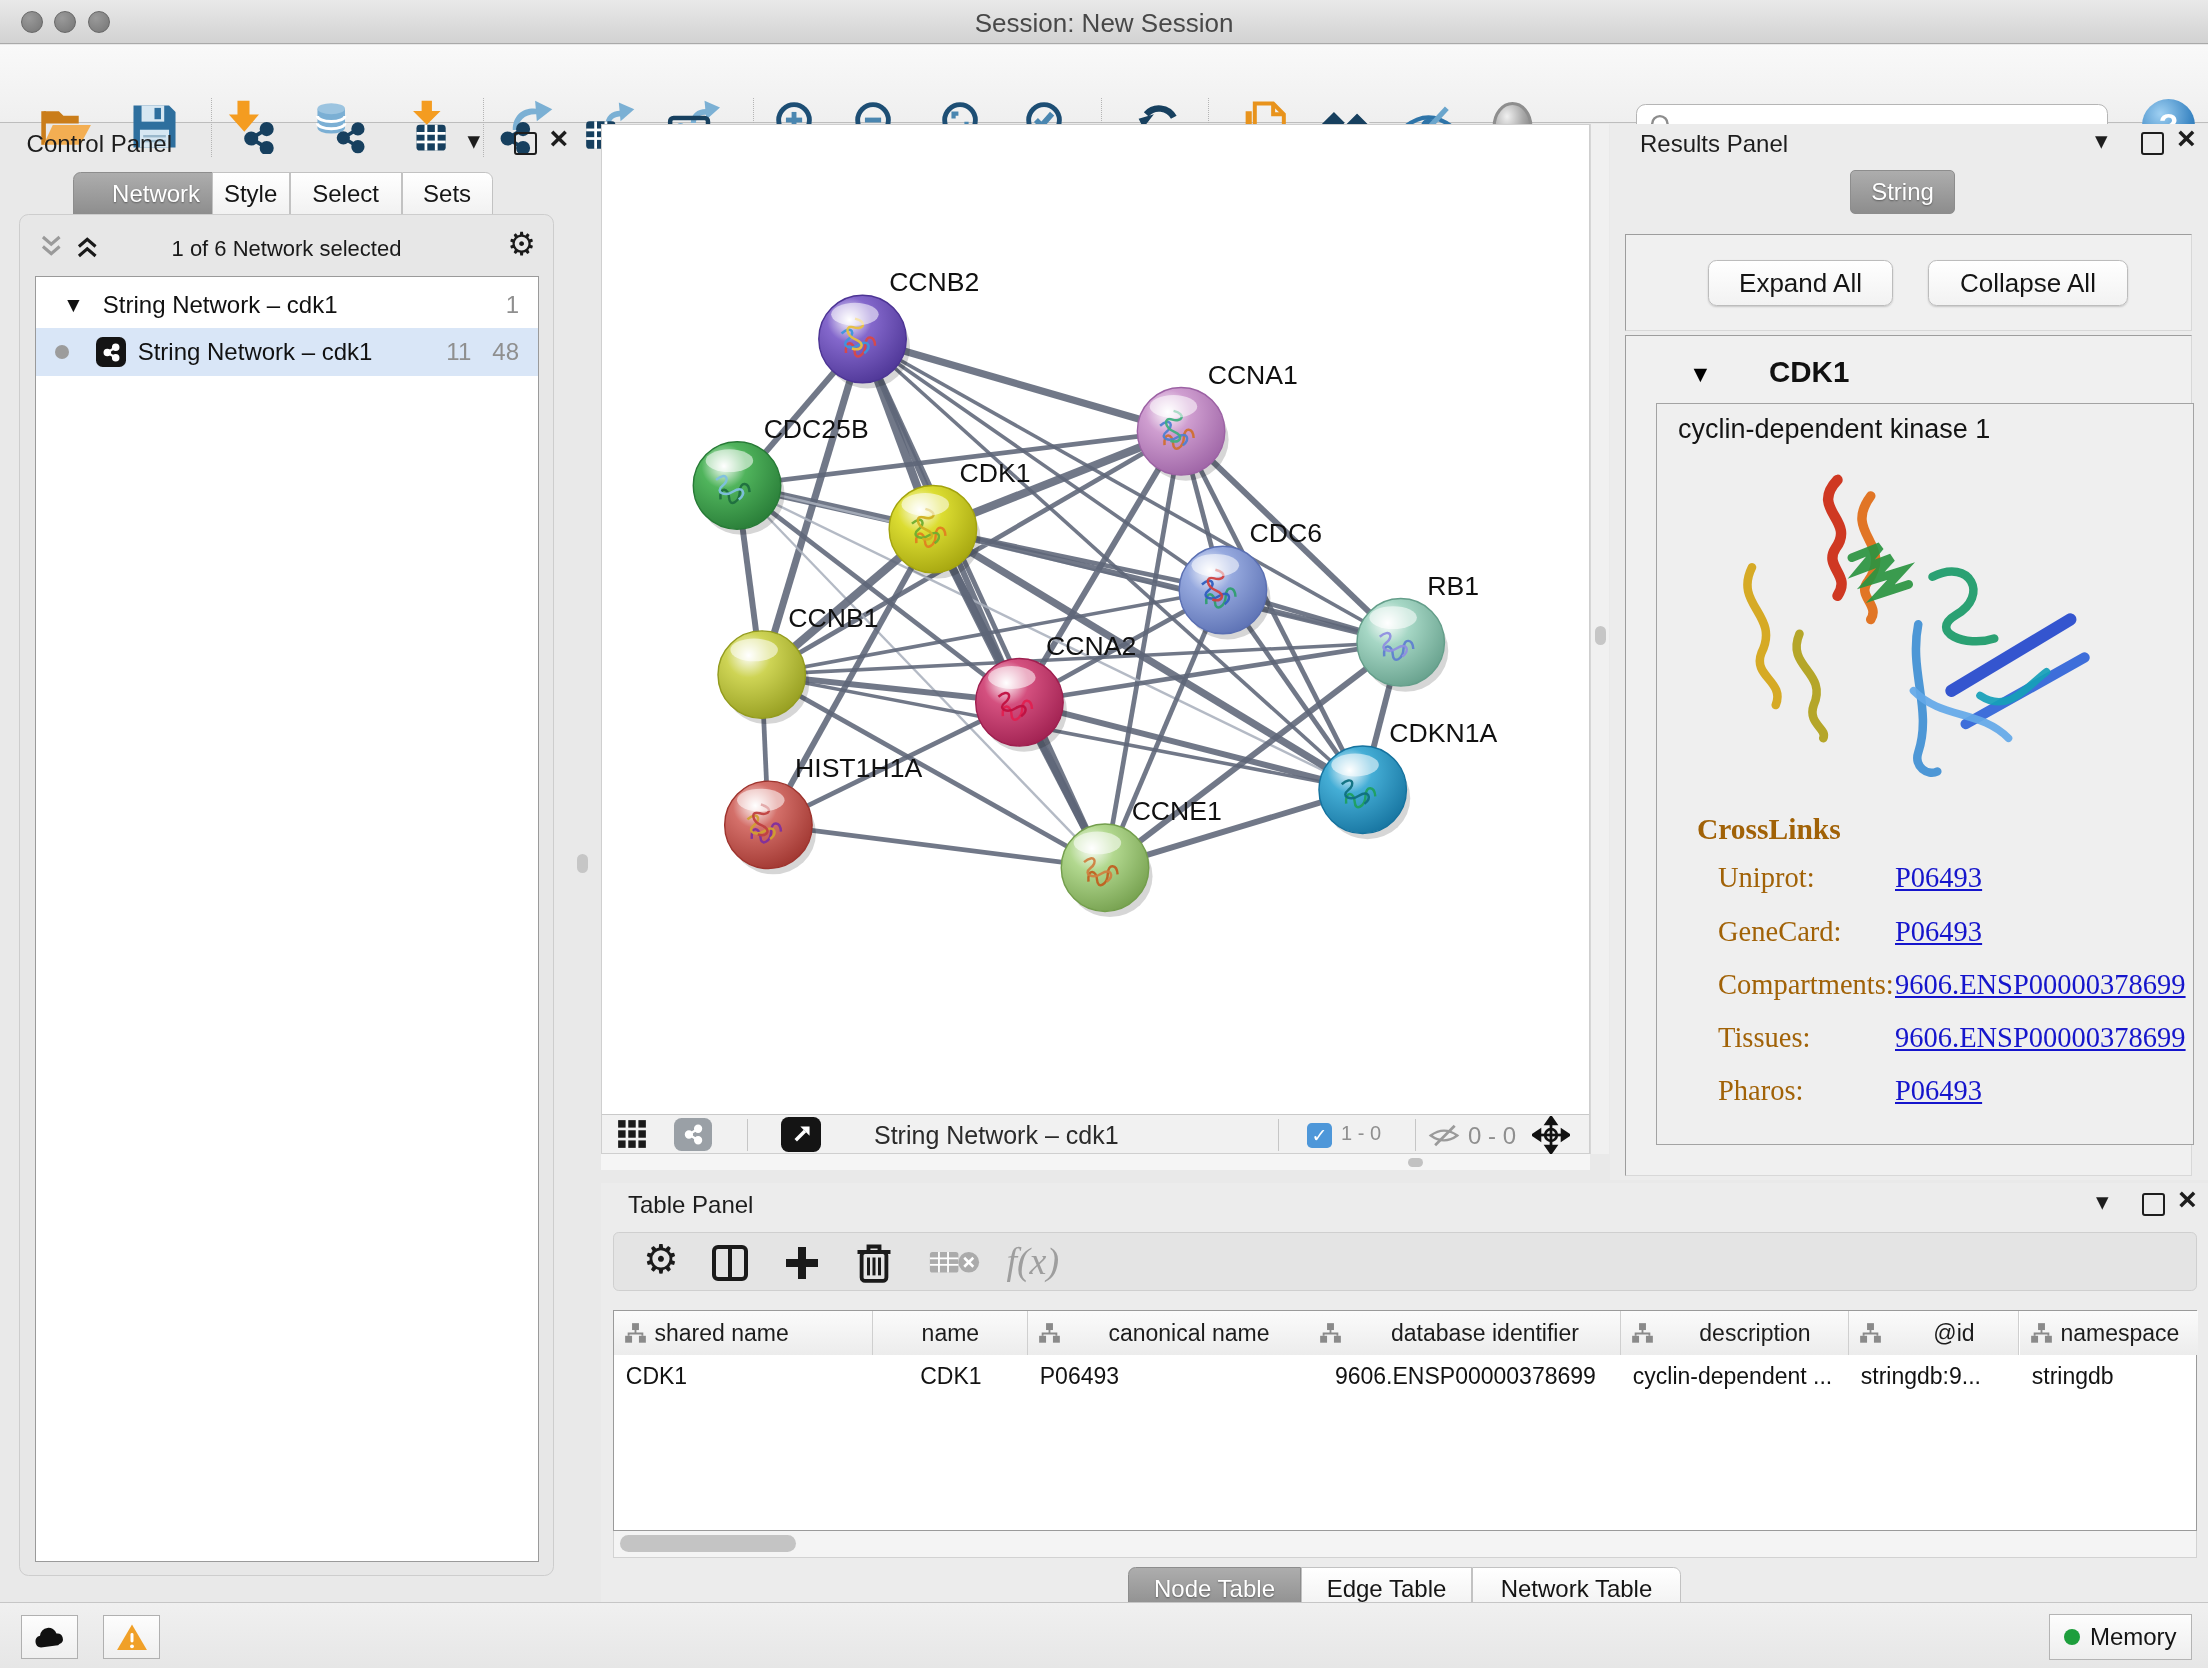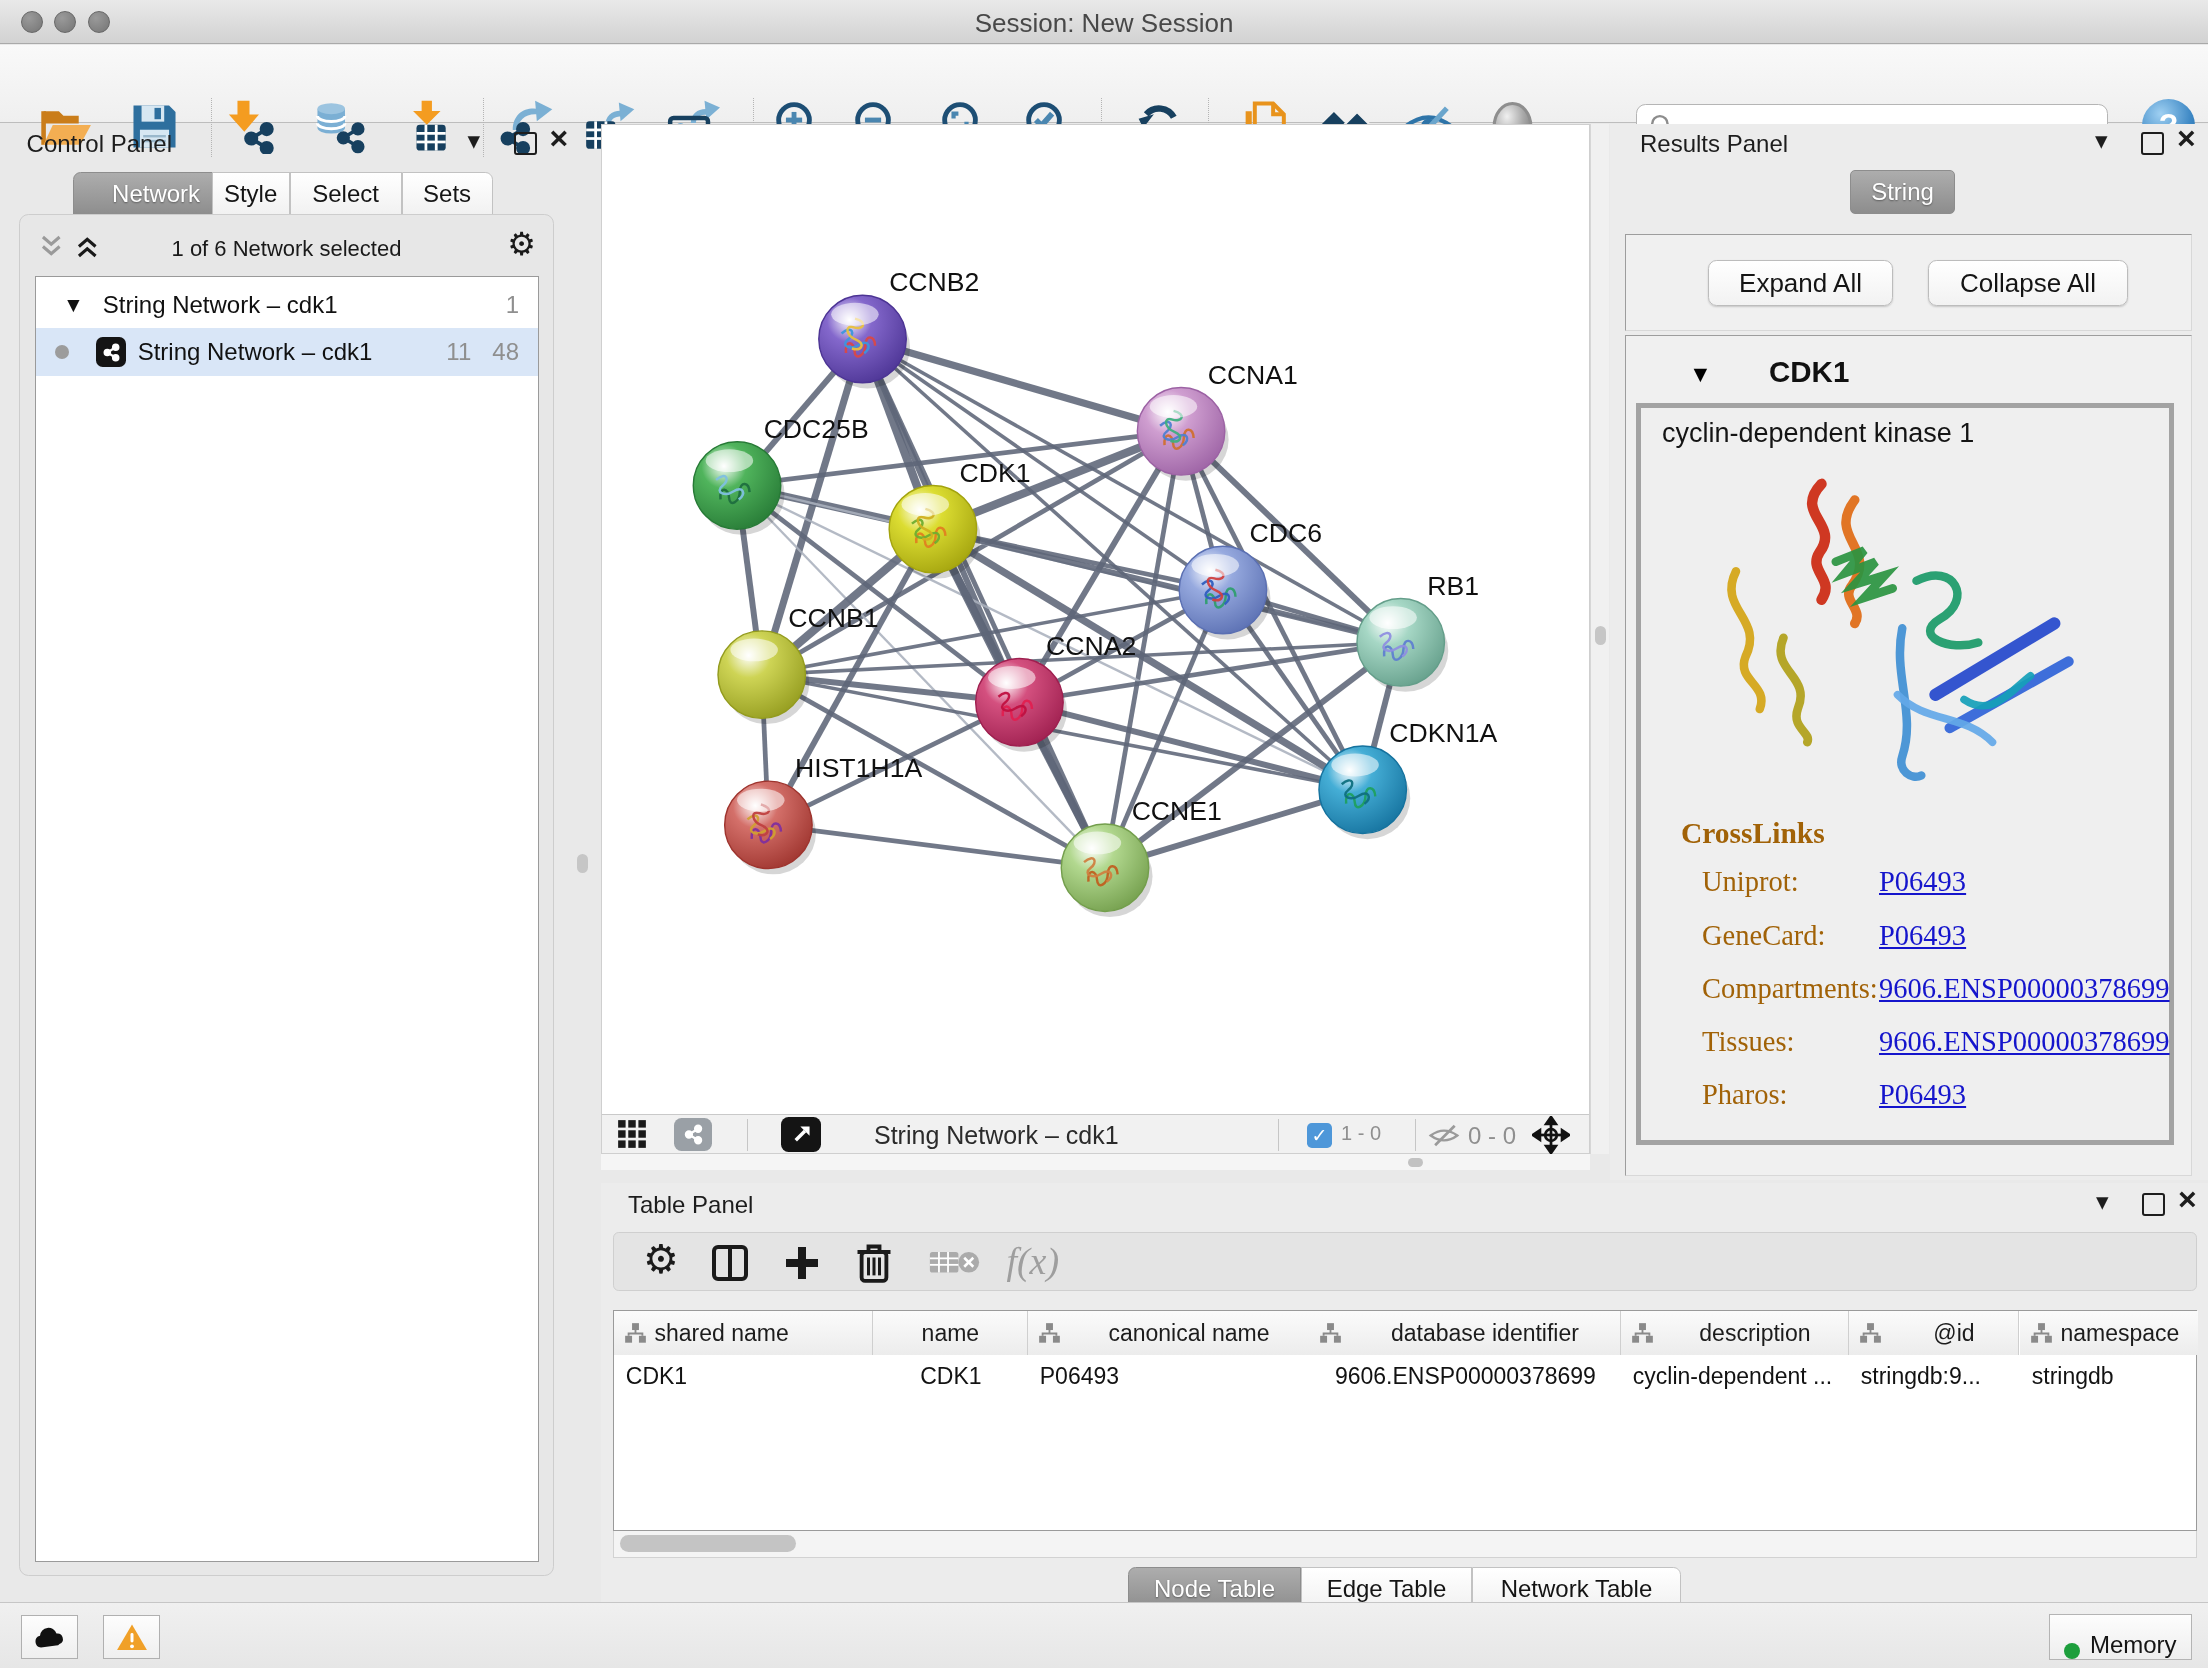--- a/index.html
+++ b/index.html
@@ -615,21 +615,21 @@
         </div>
       <div class="btn abs" style="left:302px; top:25px; width:200px; height:46px;">
         <span>Collapse All</span>
         </div>
     </div>
 
     <div class="abs sunken" style="left:15px; top:211px; width:567px; height:841px;">
       <span class="abs" style="left:63px; top:25px; font-size:23px;">▼</span>
       <span class="abs" style="left:143px; top:19px; font-size:29.5px; font-weight:bold; color:#111;">CDK1</span>
 
-      <div class="abs" style="left:10px; top:67px; width:538px; height:742px; background:#efefef; border:5px solid #a3a3a3;">
+      <div class="abs" style="left:30px; top:67px; width:538px; height:742px; background:#efefef; border:1px solid #a3a3a3;">
         <span class="abs" style="left:21px; top:9.5px; font-size:27px; color:#141414;">cyclin-dependent kinase 1</span>
 
         <svg id="ribbon-svg" class="abs" style="left:38px; top:49px;" width="418" height="352" viewBox="0 0 440 370">
             <path d="M150,28 C120,60 170,70 148,100 C135,120 165,128 150,150" stroke="#cc2810" stroke-width="11" fill="none" stroke-linecap="round" stroke-opacity="0.92"></path>
             <path d="M185,45 C155,85 210,95 182,135 C170,150 195,160 185,175" stroke="#e06a14" stroke-width="10" fill="none" stroke-linecap="round" stroke-opacity="0.92"></path>
             <path d="M60,120 C40,160 90,170 70,210 C60,235 95,240 85,265" stroke="#d4a414" stroke-width="9" fill="none" stroke-linecap="round" stroke-opacity="0.92"></path>
             <path d="M110,190 C95,225 140,230 125,265 C118,285 140,290 135,300" stroke="#b0a018" stroke-width="9" fill="none" stroke-linecap="round" stroke-opacity="0.92"></path>
             <path d="M165,110 l30,-12 l-20,24 l32,-12 l-22,24 l32,-10 l-22,24 l30,-10" stroke="#2a9440" stroke-width="9" fill="none" stroke-linecap="round" stroke-opacity="0.92"></path>
             <path d="M250,130 C290,110 310,150 275,170 C245,188 285,205 315,195" stroke="#1a9a68" stroke-width="9" fill="none" stroke-linecap="round" stroke-opacity="0.92"></path>
             <path d="M235,180 C225,230 250,270 235,315 C230,330 245,340 255,335" stroke="#3f8fd4" stroke-width="9" fill="none" stroke-linecap="round" stroke-opacity="0.92"></path>
@@ -824,20 +824,20 @@
         <path d="M8 22 a6 6 0 0 1 -1 -11.8 A8.5 8.5 0 0 1 23.5 8 a5.5 5.5 0 0 1 3 10.5 q-1 1.5 -3.5 1.5z" fill="#111"></path>
         </svg>
     </div>
     <div class="abs" style="left:103px; top:12.4px; width:57px; height:44px; background:linear-gradient(#fdfdfd,#efefef); border:1.9px solid #b0b0b0; display:flex; align-items:center; justify-content:center;">
       <svg viewBox="0 0 30 26" style="width:32px;height:28.5px;">
         <path d="M15 1 L29 25 H1z" fill="#f0a028"></path>
         <rect x="13.6" y="9" width="2.8" height="9" rx="1.4" fill="#fff"></rect>
         <circle cx="15" cy="21.5" r="1.8" fill="#fff"></circle>
         </svg>
     </div>
-    <div class="abs" style="left:2049px; top:10.5px; width:143px; height:46px; background:linear-gradient(#fdfdfd,#eeeeee); border:1.9px solid #b4b4b4; display:flex; align-items:flex-end; justify-content:center; gap:9.5px;">
+    <div class="abs" style="left:2049px; top:10.5px; width:143px; height:46px; background:linear-gradient(#fdfdfd,#eeeeee); border:1.9px solid #b4b4b4; display:flex; align-items:center; justify-content:center; gap:9.5px;">
       <span style="width:16px; height:16px; border-radius:50%; background:#1d9e3c;"></span>
       <span style="font-size:24px; color:#141414;">Memory</span>
     </div>
   </div>
 
 </div>
 
 
 </body></html>

